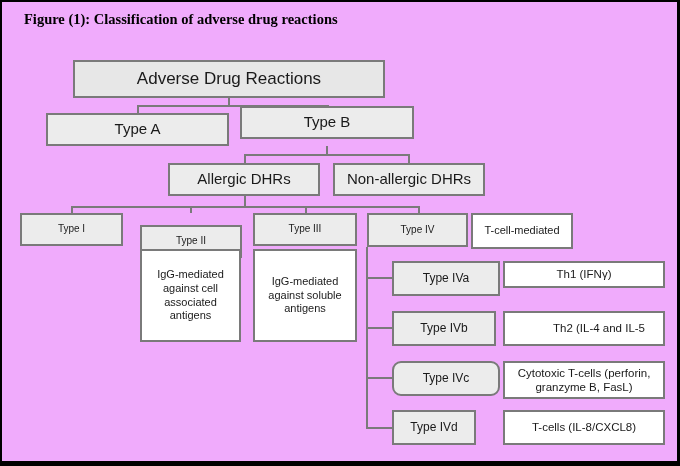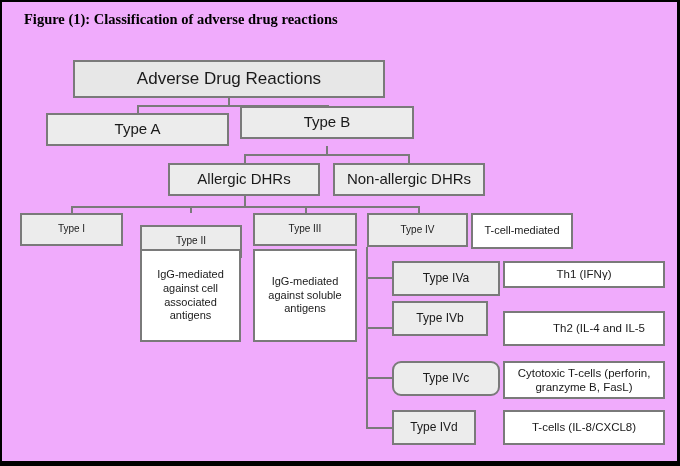--- a/index.html
+++ b/index.html
@@ -83,21 +83,21 @@
 
   <div class="vline" style="left:364px;top:245px;height:182px;"></div>
   <div class="hline" style="left:364px;top:275px;width:26px;"></div>
   <div class="hline" style="left:364px;top:325px;width:26px;"></div>
   <div class="hline" style="left:364px;top:375px;width:26px;"></div>
   <div class="hline" style="left:364px;top:425px;width:26px;"></div>
 
   <div class="box hdr sub" style="left:390px;top:259px;width:108px;height:35px;">Type IVa</div>
   <div class="box val mech" style="left:501px;top:259px;width:162px;height:27px;">Th1 (IFNγ)</div>
 
-  <div class="box hdr sub" style="left:390px;top:299px;width:96px;height:35px;">Type IVb</div>
+  <div class="box hdr sub" style="left:390px;top:309px;width:104px;height:35px;">Type IVb</div>
   <div class="box val mech" style="left:501px;top:309px;width:162px;height:35px;padding-left:36px;">Th2 (IL-4 and IL-5</div>
 
   <div class="box hdr sub" style="left:390px;top:359px;width:108px;height:35px;border-radius:9px;">Type IVc</div>
   <div class="box val mech" style="left:501px;top:359px;width:162px;height:38px;">Cytotoxic T-cells (perforin, granzyme B, FasL)</div>
 
   <div class="box hdr sub" style="left:390px;top:408px;width:84px;height:35px;">Type IVd</div>
   <div class="box val mech" style="left:501px;top:408px;width:162px;height:35px;">T-cells (IL-8/CXCL8)</div>
 
 </div>
 

